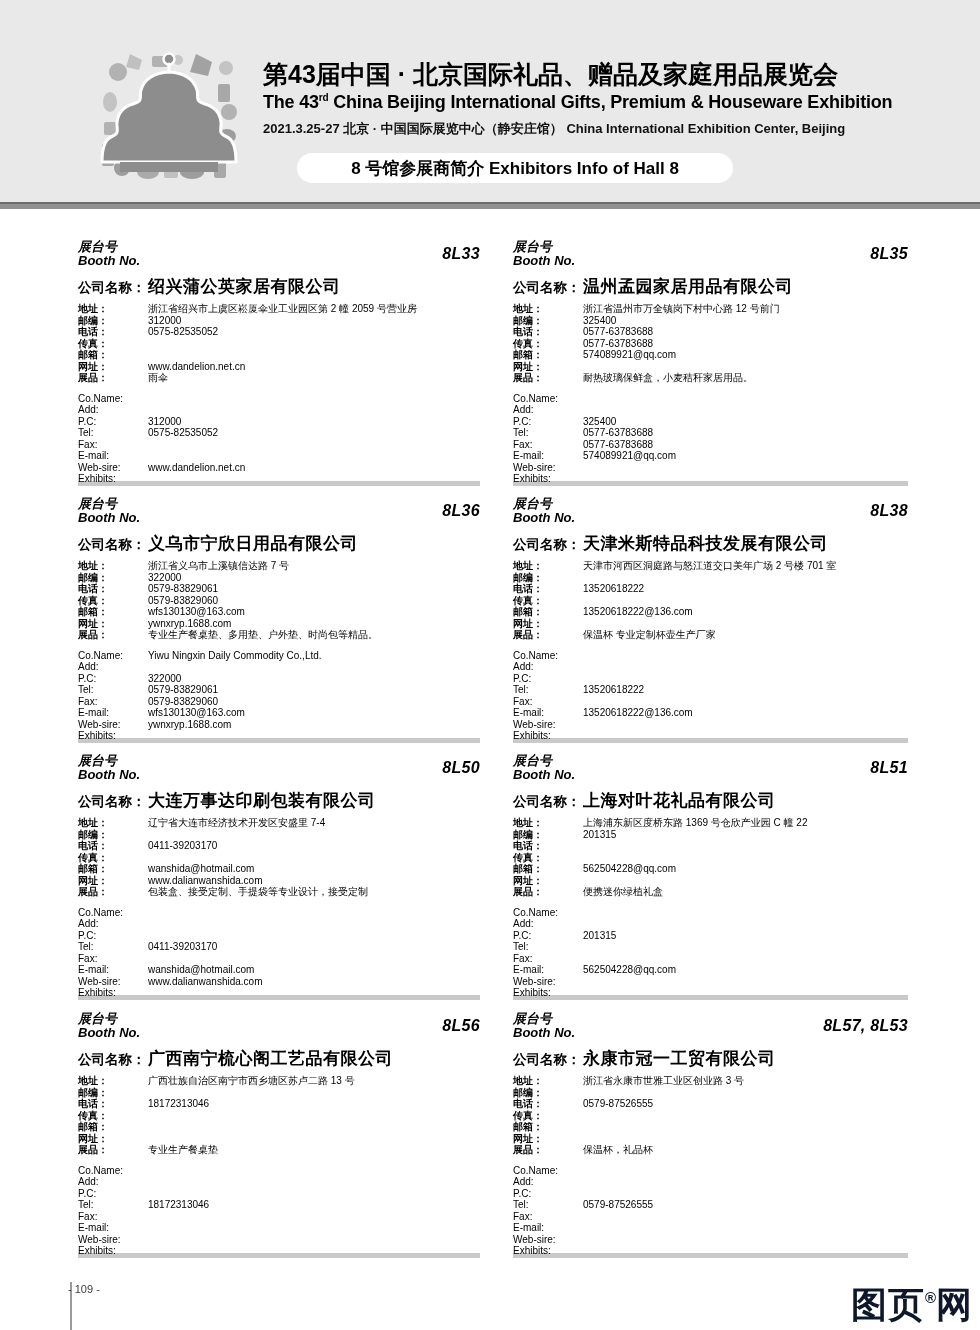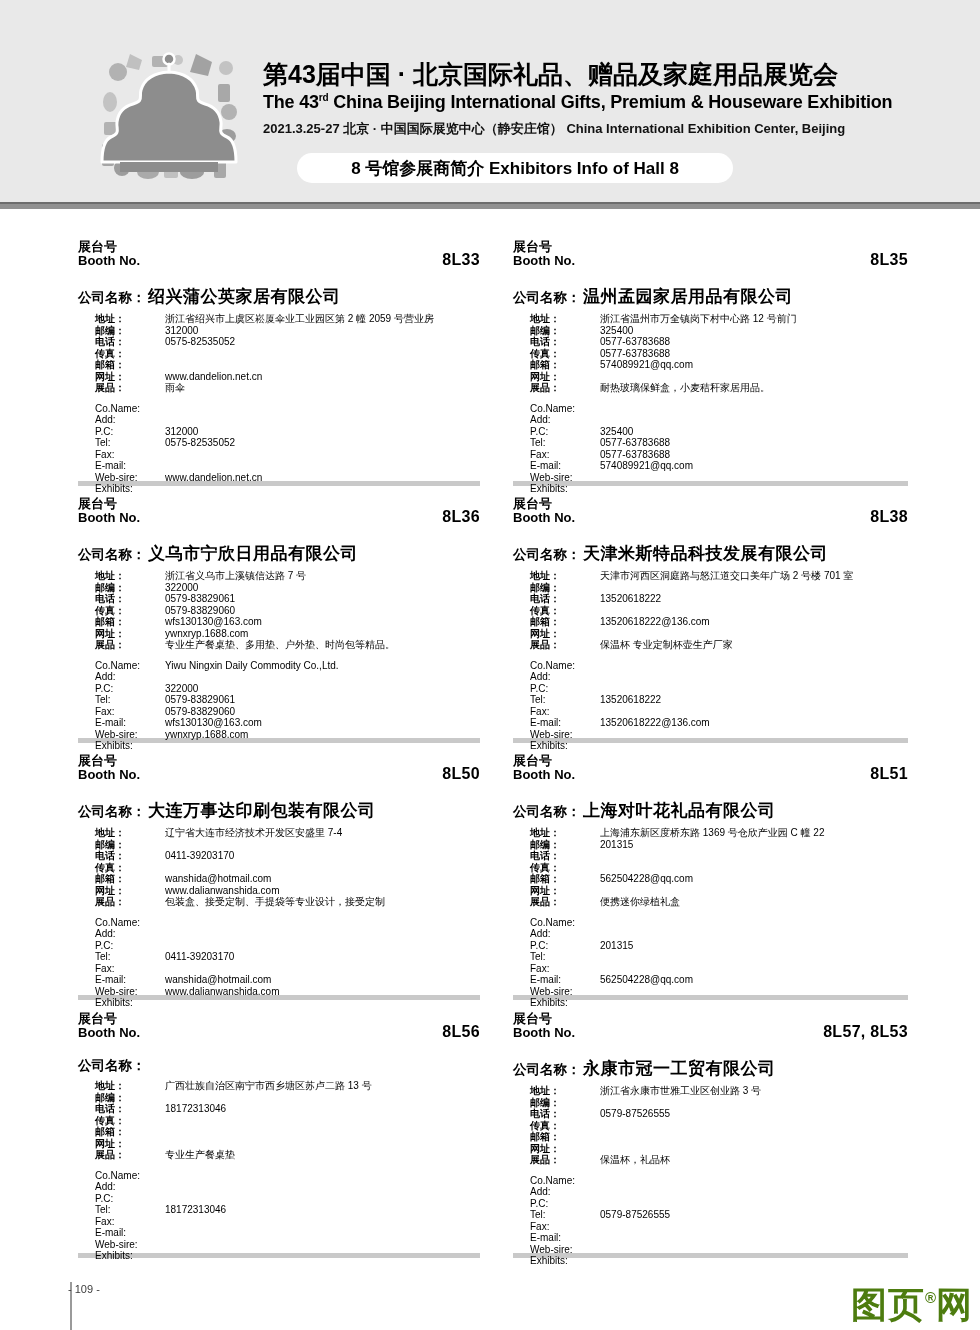--- a/index.html
+++ b/index.html
@@ -26,41 +26,41 @@
 
   
   .entry { position:absolute; }
   .col-left  { left:78px;  width:402px; }
   .col-right { left:513px; width:395px; }
   .row-0 { top:240px; } .row-1 { top:497px; } .row-2 { top:754px; } .row-3 { top:1012px; }
 
   .sep { position:absolute; height:5px; background:#c9c9c9; }
   .sep.row-0 { top:481px; } .sep.row-1 { top:738px; } .sep.row-2 { top:995px; } .sep.row-3 { top:1253px; }
 
-  .booth-row { display:flex; justify-content:space-between; align-items:flex-end; }
+  .booth-row { display:flex; justify-content:space-between; align-items:center;font-style:italic; }
   .booth-zh, .booth-en { font-size:13px; font-weight:bold; line-height:14px; }
   .booth-no { font-size:16px; font-weight:bold; line-height:16px; letter-spacing:0.3px; }
 
-  .company-row { margin-top:17px; display:flex; align-items:baseline; }
+  .company-row { margin-top:7px; display:flex; align-items:baseline; }
   .company-label { flex:0 0 70px; font-size:13.5px; font-weight:bold; white-space:nowrap; }
   .company-name { font-size:17px; font-weight:bold; letter-spacing:0.5px; white-space:nowrap; }
 
-  .fields { margin-top:5px;margin-left:17px; }
+  .fields { margin-top:5px; }
   .fields-en { margin-top:9px; }
   .f-row { display:flex; line-height:11.5px; min-height:11.5px; }
   .f-label { flex:0 0 70px; font-size:10px; }
   .fields-zh .f-label { font-weight:bold; }
   .fields-en .f-label { font-weight:normal; }
   .f-value { font-size:10px; white-space:nowrap; }
 
   
   .footer-rule { position:absolute; left:70px; top:1282px; width:2px; height:48px; background:#9a9a9a; }
   .page-number { position:absolute; left:68px; top:1283px; font-size:11px; color:#3c3c3c; }
   .watermark { position:absolute; left:851px; top:1280px; font-size:36px; font-weight:bold;
-               color:#4d7c0f; white-space:nowrap; letter-spacing:1px; line-height:36px; }
+               color:#0f172a; white-space:nowrap; letter-spacing:1px; line-height:36px; }
   .watermark .reg { font-size:15px; vertical-align:14px; letter-spacing:0; }
 </style>
 </head>
 <body>
 
 <div class="page">
 
   <div class="header-band"></div>
   <div class="header-rule"></div>
 
@@ -663,20 +663,21 @@
   <section class="entry col-left row-3">
     <div class="booth-row">
       <div>
         <div class="booth-zh">展台号</div>
         <div class="booth-en">Booth No.</div>
       </div>
       <div class="booth-no">8L56</div>
     </div>
     <div class="company-row">
       <span class="company-label">公司名称：</span>
+      <span class="company-name">广西南宁梳心阁工艺品有限公司</span>
     </div>
     <div class="fields fields-zh">
   <div class="f-row">
     <span class="f-label">地址：</span>
     <span class="f-value">广西壮族自治区南宁市西乡塘区苏卢二路 13 号</span>
   </div>
 
   <div class="f-row">
     <span class="f-label">邮编：</span>
     <span class="f-value"></span>

